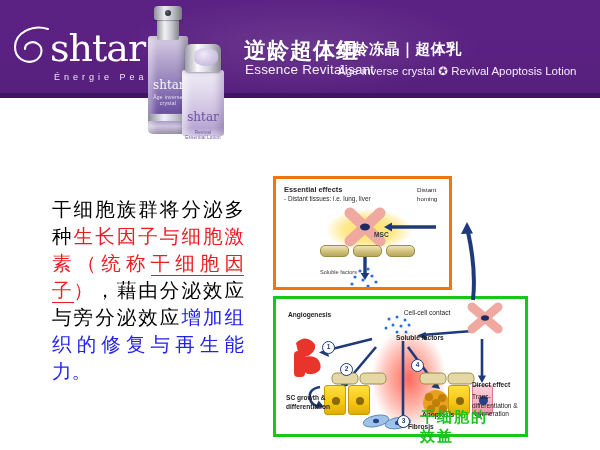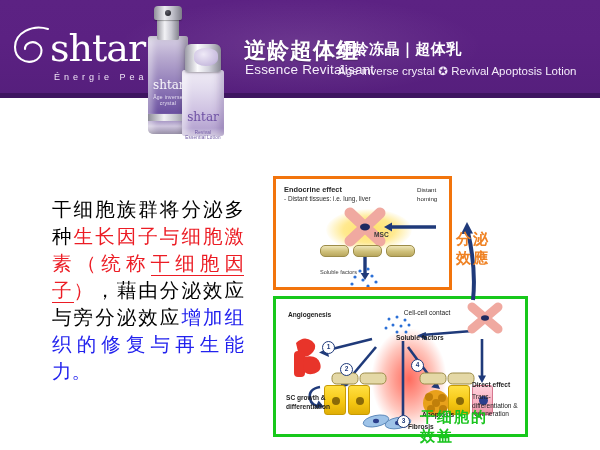--- a/index.html
+++ b/index.html
@@ -233,21 +233,21 @@
       <div class="bs-cap">
         <div class="bs-cap-in"></div>
       </div>
     </div>
   </div>
 
 
   <div class="body-text"><span>干细胞族群将分泌多种</span><span class="t-red">生长因子与细胞激素（统称</span><span class="t-red-u">干细胞因子</span><span class="t-red">）</span><span>，藉由分泌效应与旁分泌效应</span><span class="t-blue">增加组织的修复与再生能力。</span></div>
 
   <div class="fig-orange">
-    <div class="fo-h1">Endocrine effect</div>
+    <div class="fo-h1">Essential effects</div>
     <div class="fo-h2">- Distant tissues: i.e. lung, liver</div>
     <div class="fo-dist">Distant homing</div>
     <div class="fo-glow"></div>
 
     <svg style="position:absolute;left:0;top:0;width:179px;height:114px" viewBox="0 0 179 114">
 
       <g>
         <path d="M74 34 L104 62 M104 34 L74 62" stroke="#f0a9a0" stroke-width="11" stroke-linecap="round" fill="none"></path>
         <ellipse cx="89" cy="48" rx="5" ry="3.4" fill="#1f2a60"></ellipse>
       </g>
@@ -383,16 +383,15 @@
     <div class="fg-label fg-fibr">Fibrosis</div>
     <div class="fg-label fg-de">Direct effect</div>
     <div class="fg-label fg-td">Trans-differentiation &amp; regeneration</div>
   </div>
 
   <svg class="svg-layer">
     <path d="M473 300 C 476 272 472 250 468 232" stroke="#1f3a7a" stroke-width="4" fill="none"></path>
     <path d="M467 222 l-6 12 l12 -0.6 z" fill="#1f3a7a"></path>
   </svg>
 
-  <div class="anno-orange">分泌效應</div>
   <div class="anno-green">干细胞的效益</div>
 
 </div>
 
 </body></html>

